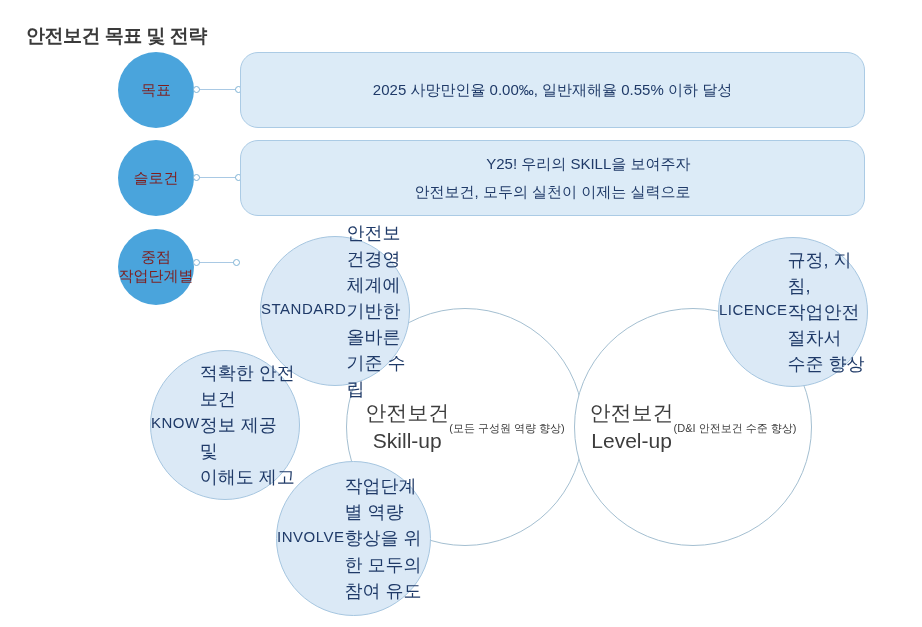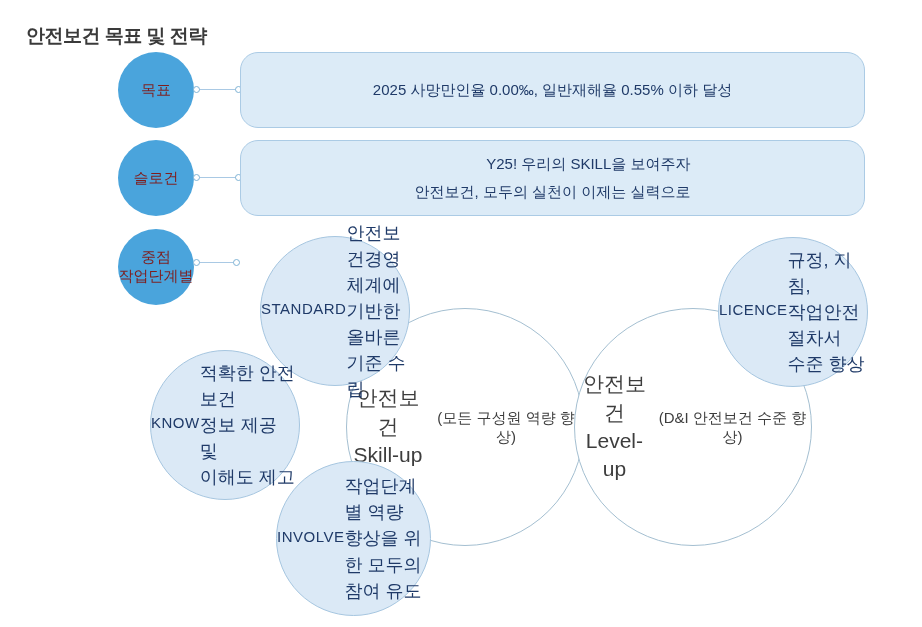--- a/index.html
+++ b/index.html
@@ -21,21 +21,21 @@
     color:#7f1d1d;font-size:15px;line-height:1.25;white-space:pre-line;}
   .connector{position:absolute;height:1px;background:#a9c9e4;}
   .dot{position:absolute;width:5px;height:5px;border:1px solid #7fb3d5;border-radius:50%;background:#fff;box-sizing:content-box;}
   .info-box{position:absolute;left:240px;width:623px;height:74px;background:var(--blue-light-fill);
     border:1px solid var(--blue-border);border-radius:18px;
     display:flex;flex-direction:column;align-items:center;justify-content:center;text-align:right;
     color:var(--navy);font-size:15px;line-height:1.85;white-space:pre-line;}
   .big-circle{position:absolute;width:238px;height:238px;border-radius:50%;background:#fff;border:1px solid var(--bigc-border);
     display:flex;flex-direction:row;align-items:center;justify-content:center;text-align:center;box-sizing:border-box;}
   .big-title{font-size:21px;color:#3d3d3d;line-height:1.35;white-space:pre-line;}
-  .big-sub{font-size:15px;color:#3d3d3d;margin-top:2px;}
+  .big-sub{font-size:11px;color:#3d3d3d;margin-top:2px;}
   .small-circle{position:absolute;width:150px;height:150px;border-radius:50%;background:var(--smallc-fill);border:1px solid var(--smallc-border);
     display:flex;flex-direction:row;align-items:center;justify-content:center;box-sizing:border-box;}
   .small-circle.lg{width:155px;height:155px;}
   .small-key{font-size:15px;color:var(--navy);letter-spacing:0.5px;margin-bottom:5px;}
   .small-desc{font-size:18px;color:var(--navy);line-height:1.45;white-space:pre-line;}
 </style>
 </head>
 <body>
 
 <div class="canvas">

